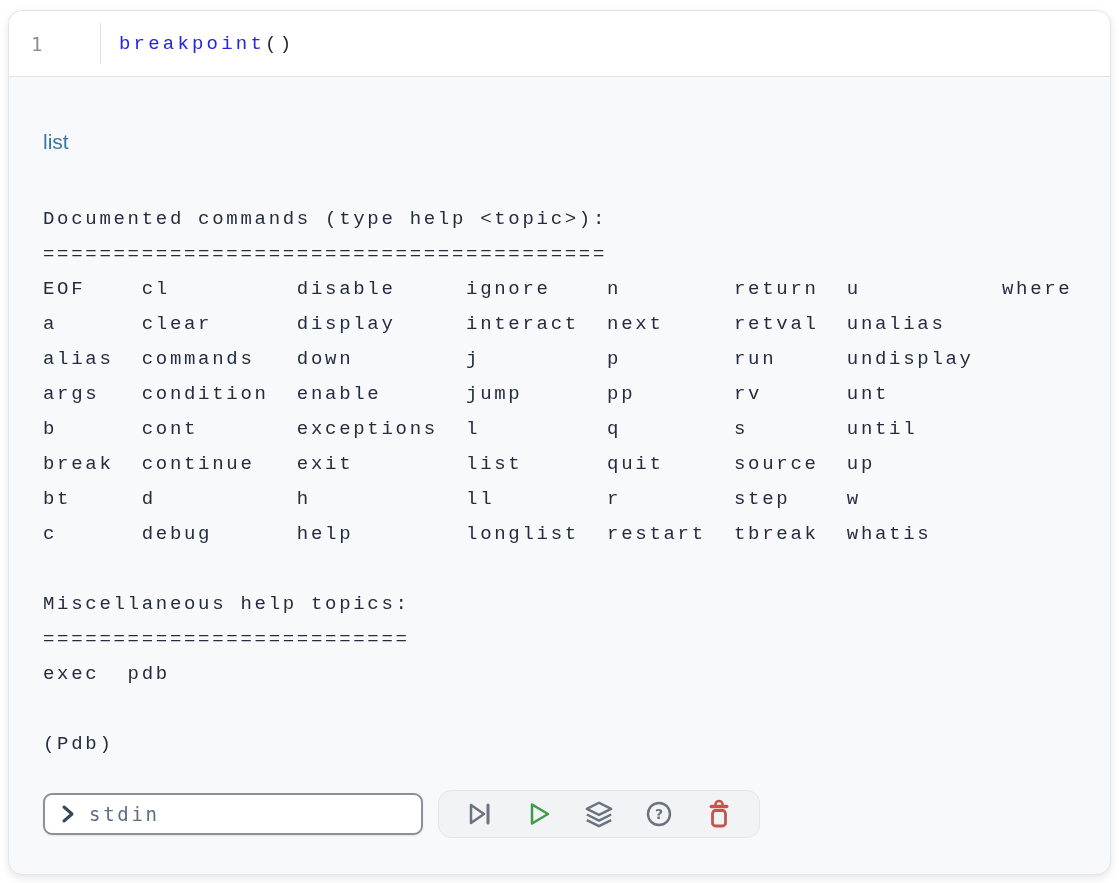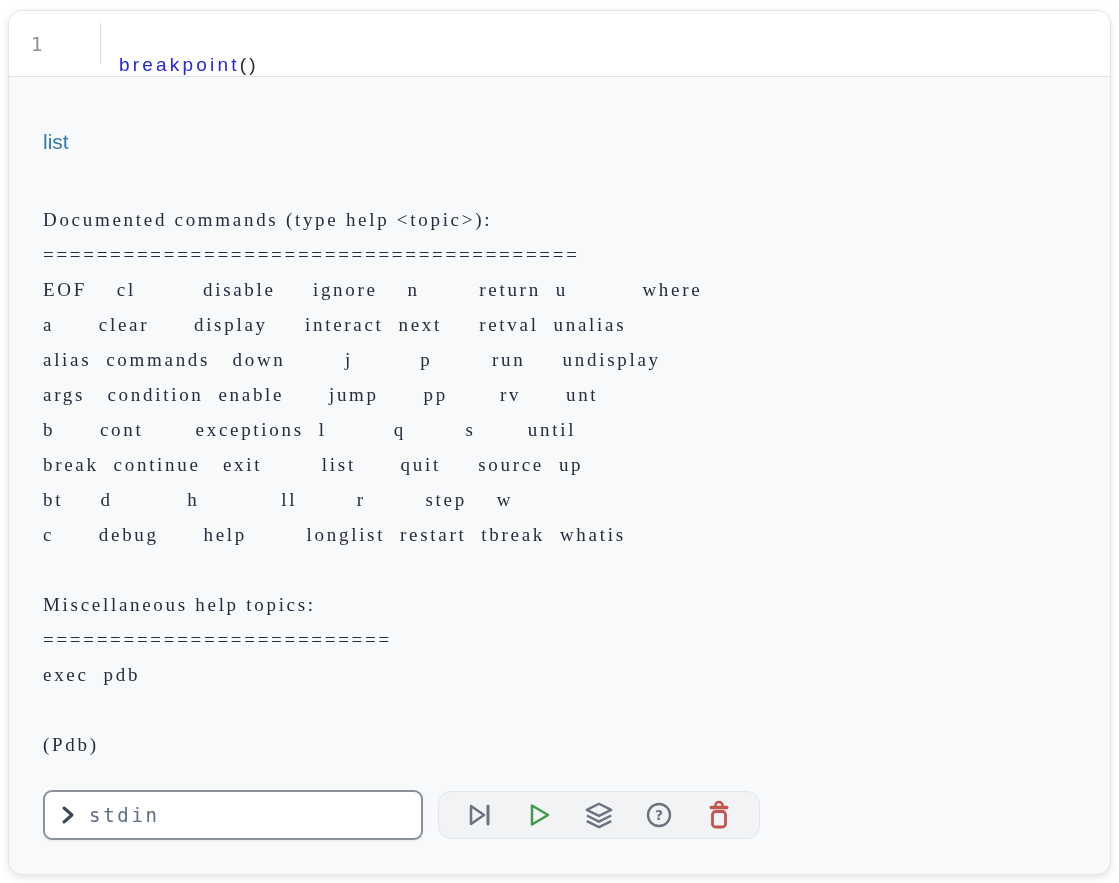--- a/index.html
+++ b/index.html
@@ -7,33 +7,33 @@
   .card{position:absolute;left:8px;top:10px;width:1103px;height:865px;box-sizing:border-box;
     background:#f8f9fa;border:1px solid #e4e5e8;border-radius:14px;
     box-shadow:0 3px 8px rgba(0,0,0,0.10);}
   
   .editor-row{display:flex;align-items:stretch;height:65px;background:#ffffff;
     border-bottom:1px solid #e0e2e5;border-radius:14px 14px 0 0;}
   .gutter{width:92px;box-sizing:border-box;display:flex;align-items:center;
     padding-left:22px;position:relative;}
   .gutter:after{content:"";position:absolute;right:0;top:12px;bottom:12px;width:1px;background:#dcdee2;}
   .line-number{font-family:"DejaVu Sans Mono",monospace;font-size:19px;letter-spacing:2.7px;color:#8b8f96;}
-  .code-line{display:flex;align-items:flex-end;padding-left:18px;
-    font-family:Liberation Sans, sans-serif;font-size:19px;letter-spacing:3.2px;white-space:pre;}
+  .code-line{display:flex;align-items:center;padding-left:18px;
+    font-family:Liberation Mono, monospace;font-size:19px;letter-spacing:3.2px;white-space:pre;}
   .tok-builtin{color:#2525dd;}
   .tok-paren{color:#24292e;}
   
   .console{padding:47px 20px 0 34px;}
   .echo{display:block;font-family:"Liberation Sans",sans-serif;font-size:21px;line-height:35px;
     color:#3279a7;white-space:pre;}
-  .console-output{margin:43px 0 0 0;font-family:Liberation Serif, serif;font-size:19px;
+  .console-output{margin:43px 0 0 0;font-family:Liberation Mono, monospace;font-size:19px;
     line-height:35px;letter-spacing:2.7px;color:#232d3f;white-space:pre;}
   
   .input-row{display:flex;align-items:center;margin-top:28px;gap:15px;}
-  .stdin-wrap{width:380px;height:50px;box-sizing:border-box;background:#ffffff;
+  .stdin-wrap{width:380px;height:42px;box-sizing:border-box;background:#ffffff;
     border:2px solid #8a9199;border-radius:9px;display:flex;align-items:center;
     padding:0 12px 0 16px;box-shadow:0 1px 2px rgba(0,0,0,0.08);}
   .stdin-chevron{flex:0 0 auto;margin-right:12px;display:flex;align-items:center;}
   .stdin-input{flex:1;min-width:0;border:none;outline:none;background:transparent;
     font-family:"DejaVu Sans Mono",monospace;font-size:19px;letter-spacing:2.7px;color:#3c4858;}
   .stdin-input::placeholder{color:#5f6e83;opacity:1;}
   .toolbar{display:flex;align-items:center;height:46px;background:#f1f3f5;
     border:1px solid #e2e6e9;border-radius:13px;padding:0 10px;}
   .tool-btn{width:60px;height:44px;display:flex;align-items:center;justify-content:center;
     background:transparent;border:none;padding:0;cursor:pointer;}

